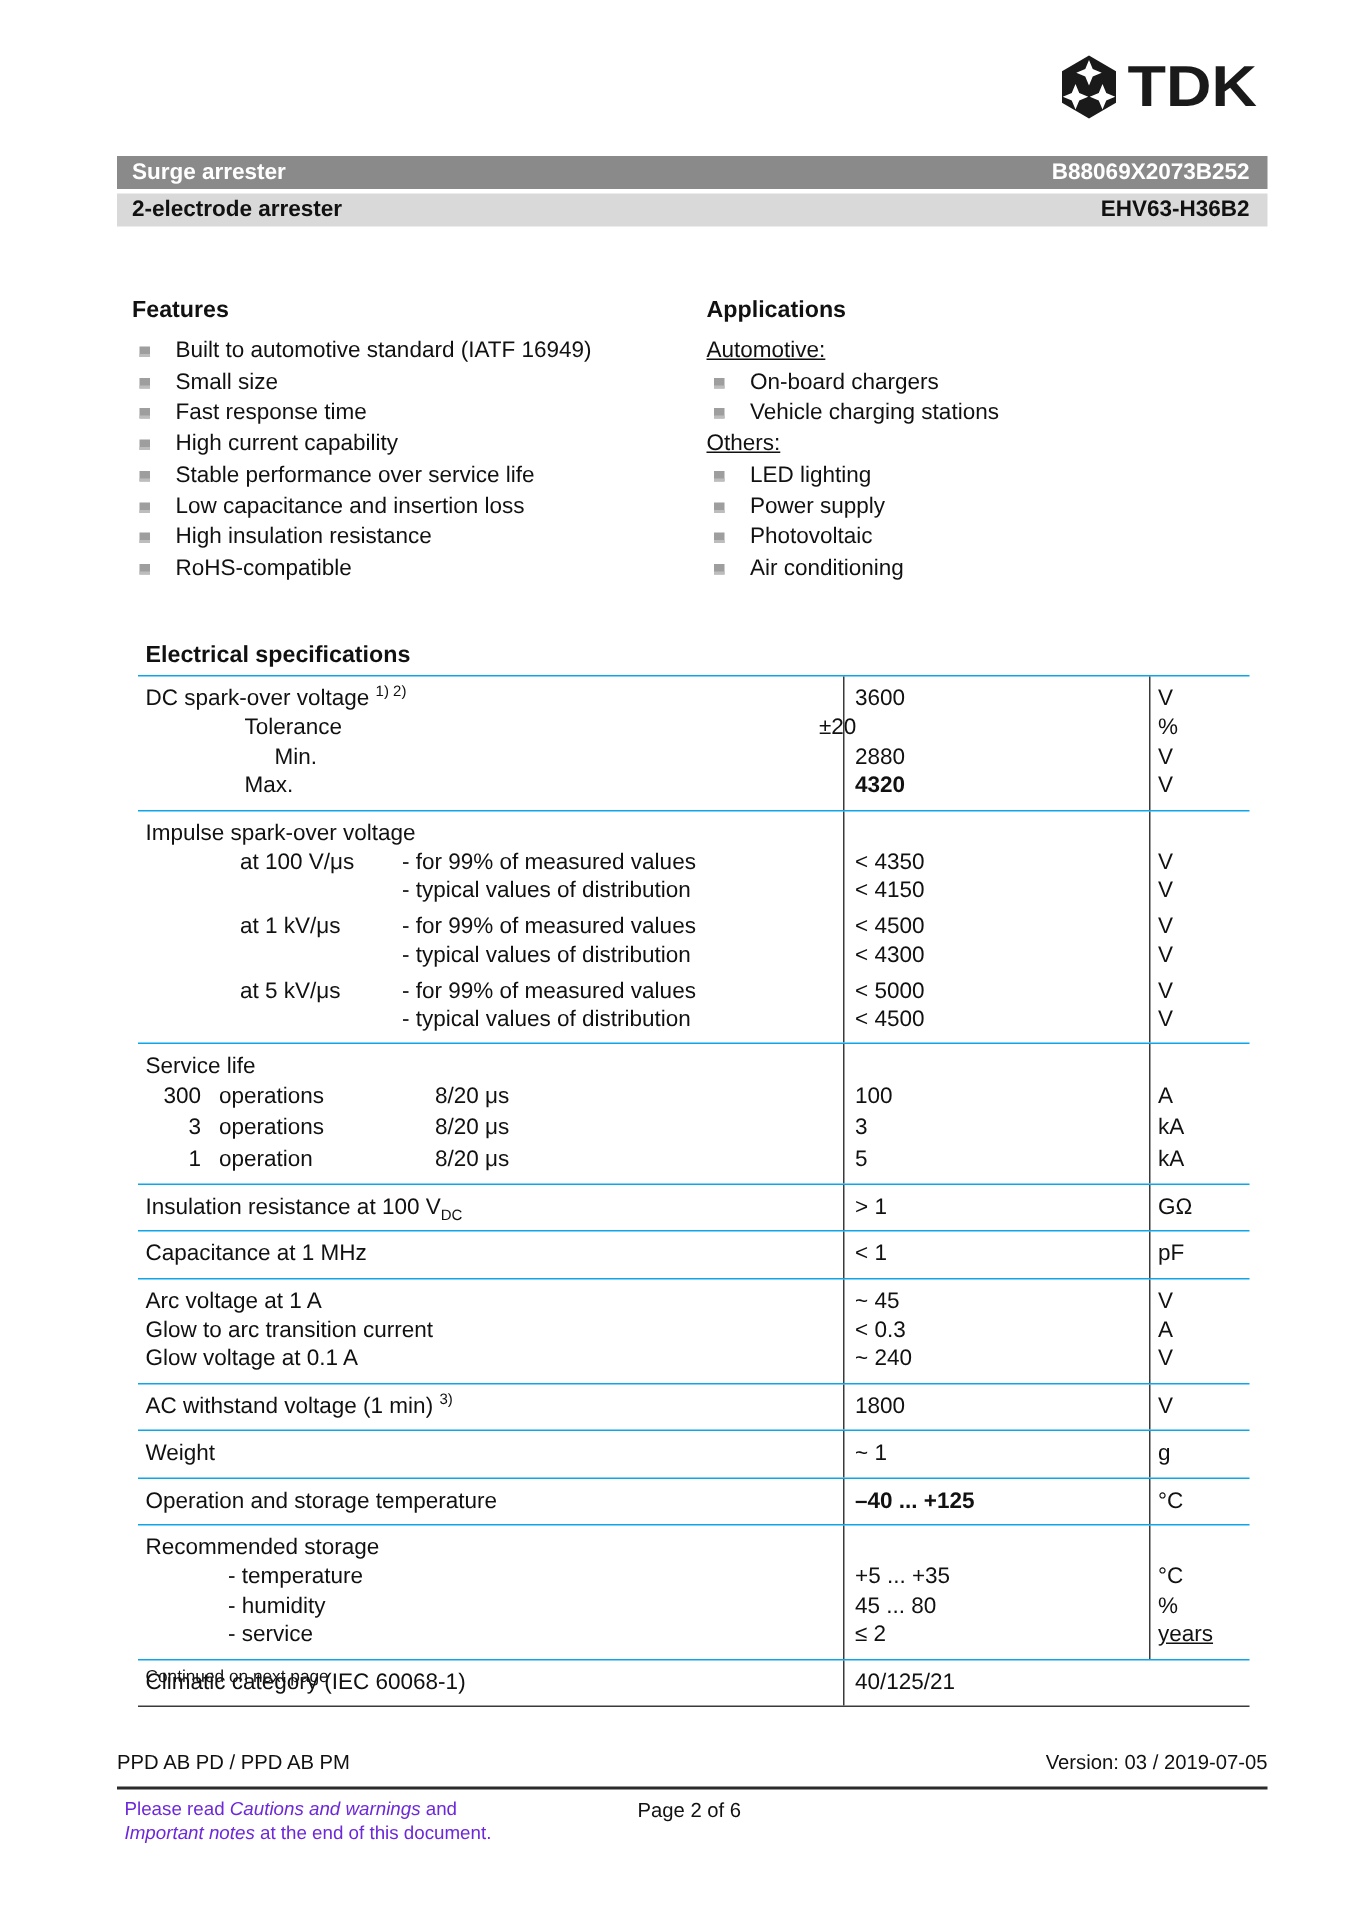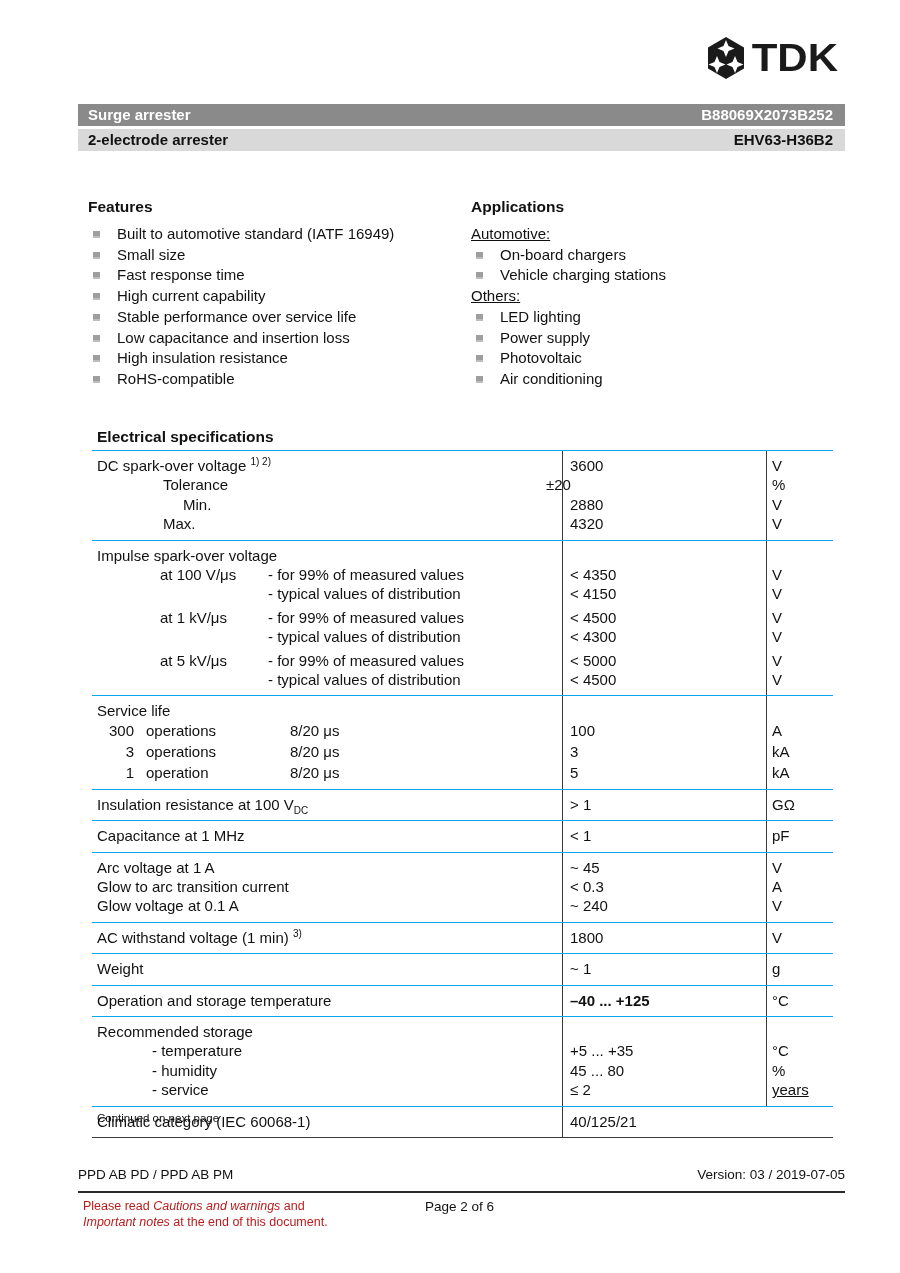--- a/index.html
+++ b/index.html
@@ -35,21 +35,21 @@
   .spec-line { position:relative; height:19.4px; }
   .spec-line span { position:absolute; font-size:15px; line-height:19.4px; white-space:nowrap; color:#111; }
   .spec-line sup { font-size:10px; line-height:0; }
   .spec-line sub { font-size:10px; line-height:0; }
 
   
   .continued { position:absolute; left:97px; top:1112px; font-size:11.5px; color:#111; }
   .doc-row { position:absolute; left:78px; top:1167px; width:767px; display:flex; justify-content:space-between; }
   .doc-row span { font-size:13.5px; color:#111; }
   .footer-rule { position:absolute; left:78px; top:1191px; width:767px; height:0; border-top:2px solid #2b2b2b; }
-  .notice { position:absolute; left:83px; top:1199px; width:330px; font-size:12.5px; line-height:15.5px; color:#b91c1c; }
+  .notice { position:absolute; left:83px; top:1199px; width:330px; font-size:12.5px; line-height:15.5px; color:#6d28d9; }
   .notice .it { font-style:italic; }
   .page-num { position:absolute; left:425px; top:1199px; font-size:13.5px; color:#111; }
 </style>
 </head>
 <body>
 
 <div class="page">
 
   <div class="logo">
     <svg class="logo-emblem" viewBox="0 0 42 44" xmlns="http://www.w3.org/2000/svg">
@@ -113,21 +113,21 @@
           <span style="left: 454px; text-align: right;">±20</span>
           <span style="left: 680px;">%</span>
         </div>
         <div class="spec-line">
           <span style="left: 71px; margin-left: 20px;">Min.</span>
           <span style="left: 478px;">2880</span>
           <span style="left: 680px;">V</span>
         </div>
         <div class="spec-line">
           <span style="left: 71px;">Max.</span>
-          <span style="left: 478px;">4320</span>
+          <span style="left: 478px; font-weight: bold;">4320</span>
           <span style="left: 680px;">V</span>
         </div>
       </div>
       <div class="spec-group">
         <div class="vdiv" style="left: 470px;"></div>
         <div class="vdiv" style="left: 674px;"></div>
         <div class="spec-line">
           <span style="left: 5px;">Impulse spark-over voltage</span>
         </div>
         <div class="spec-line">

